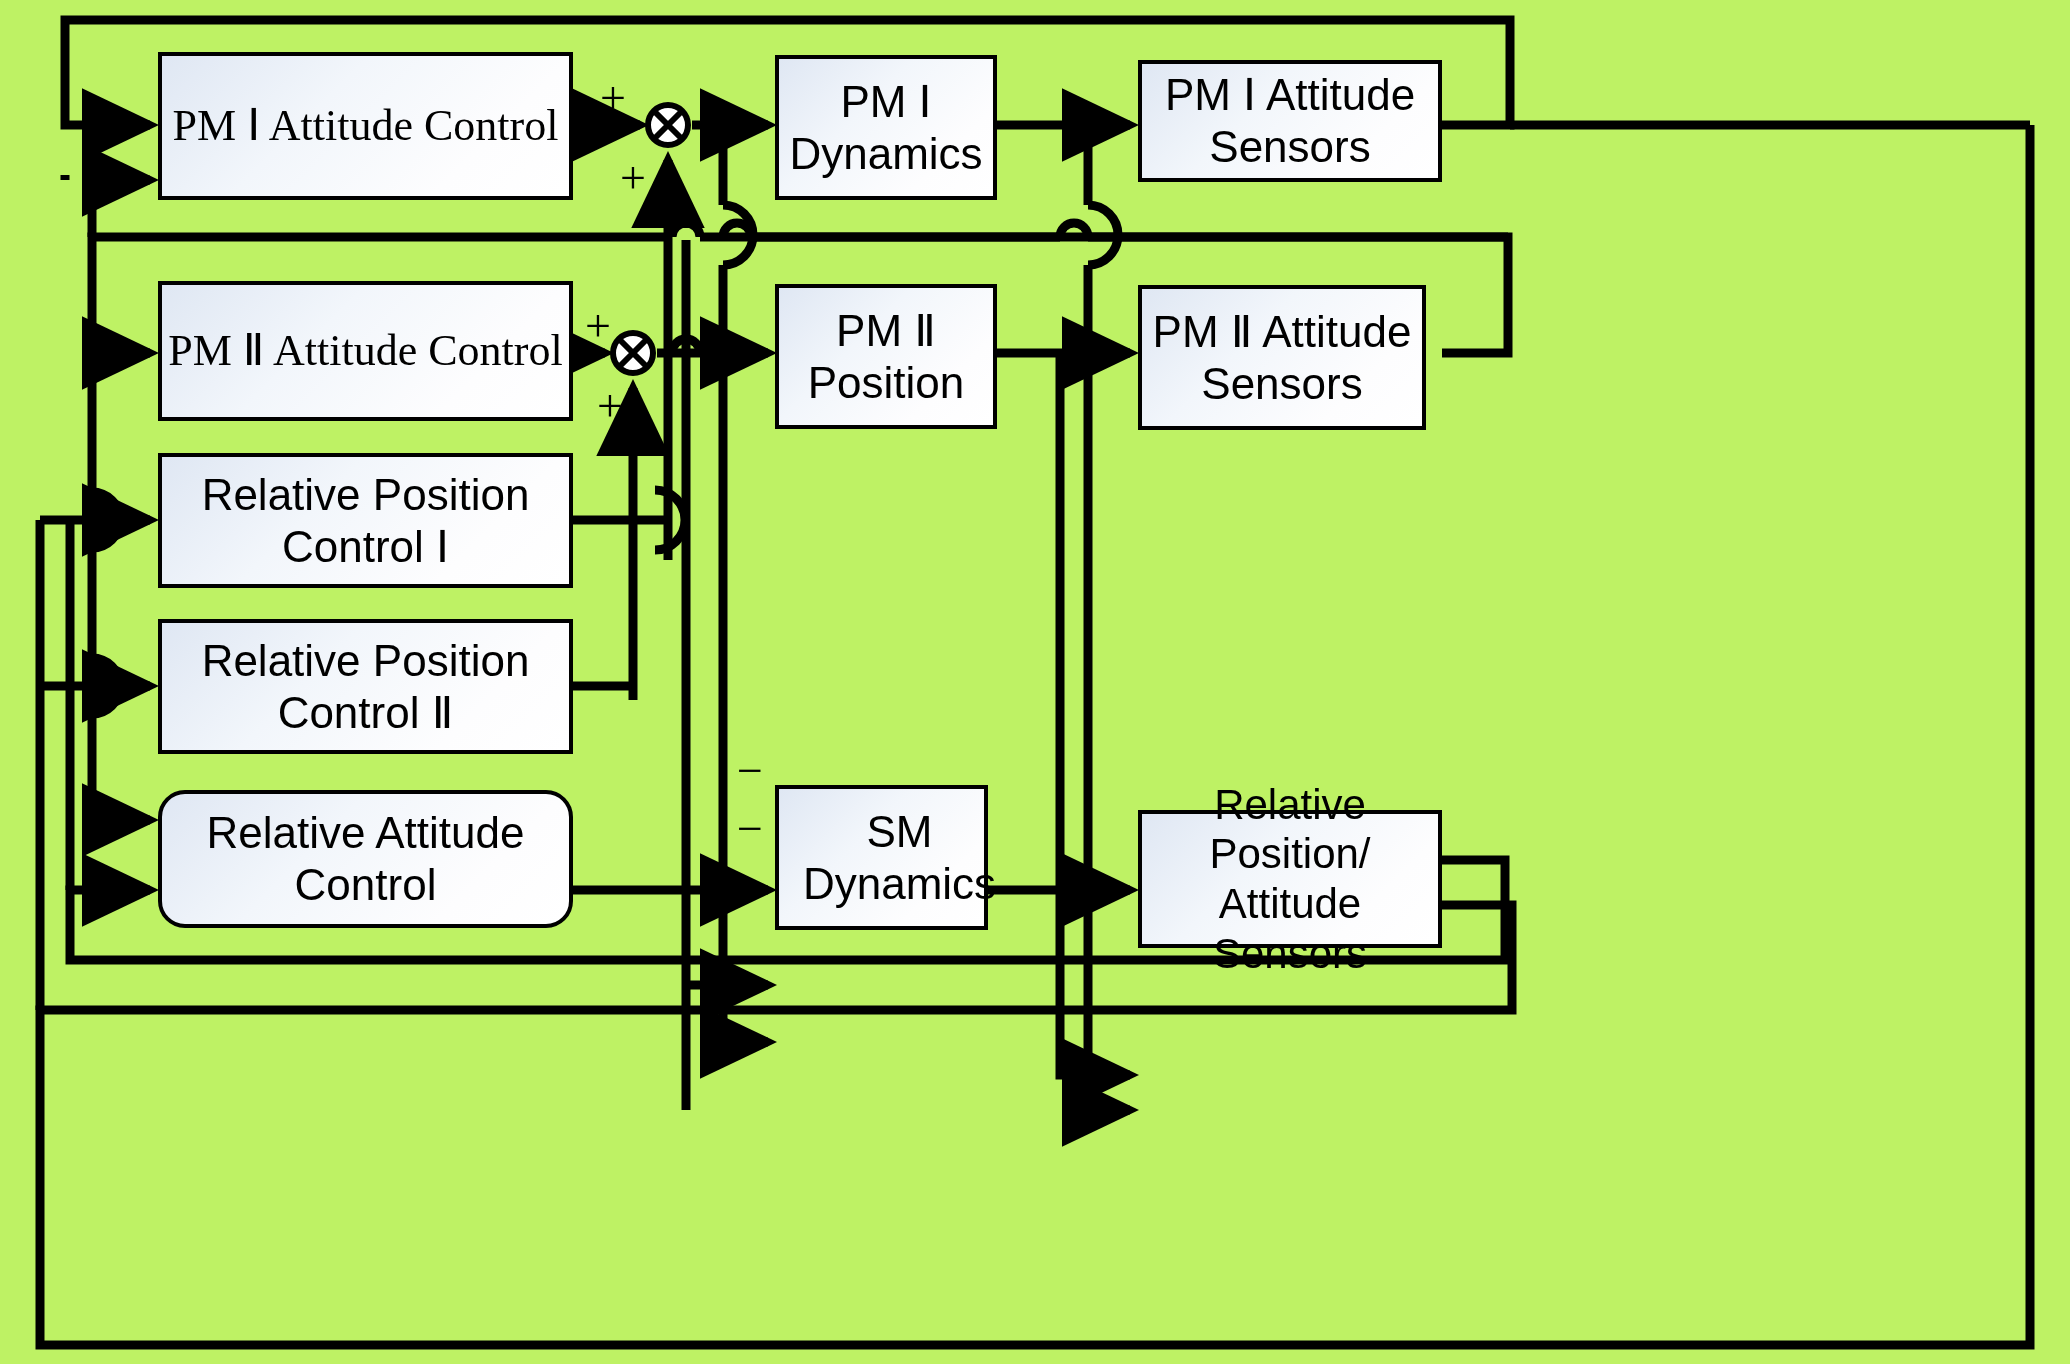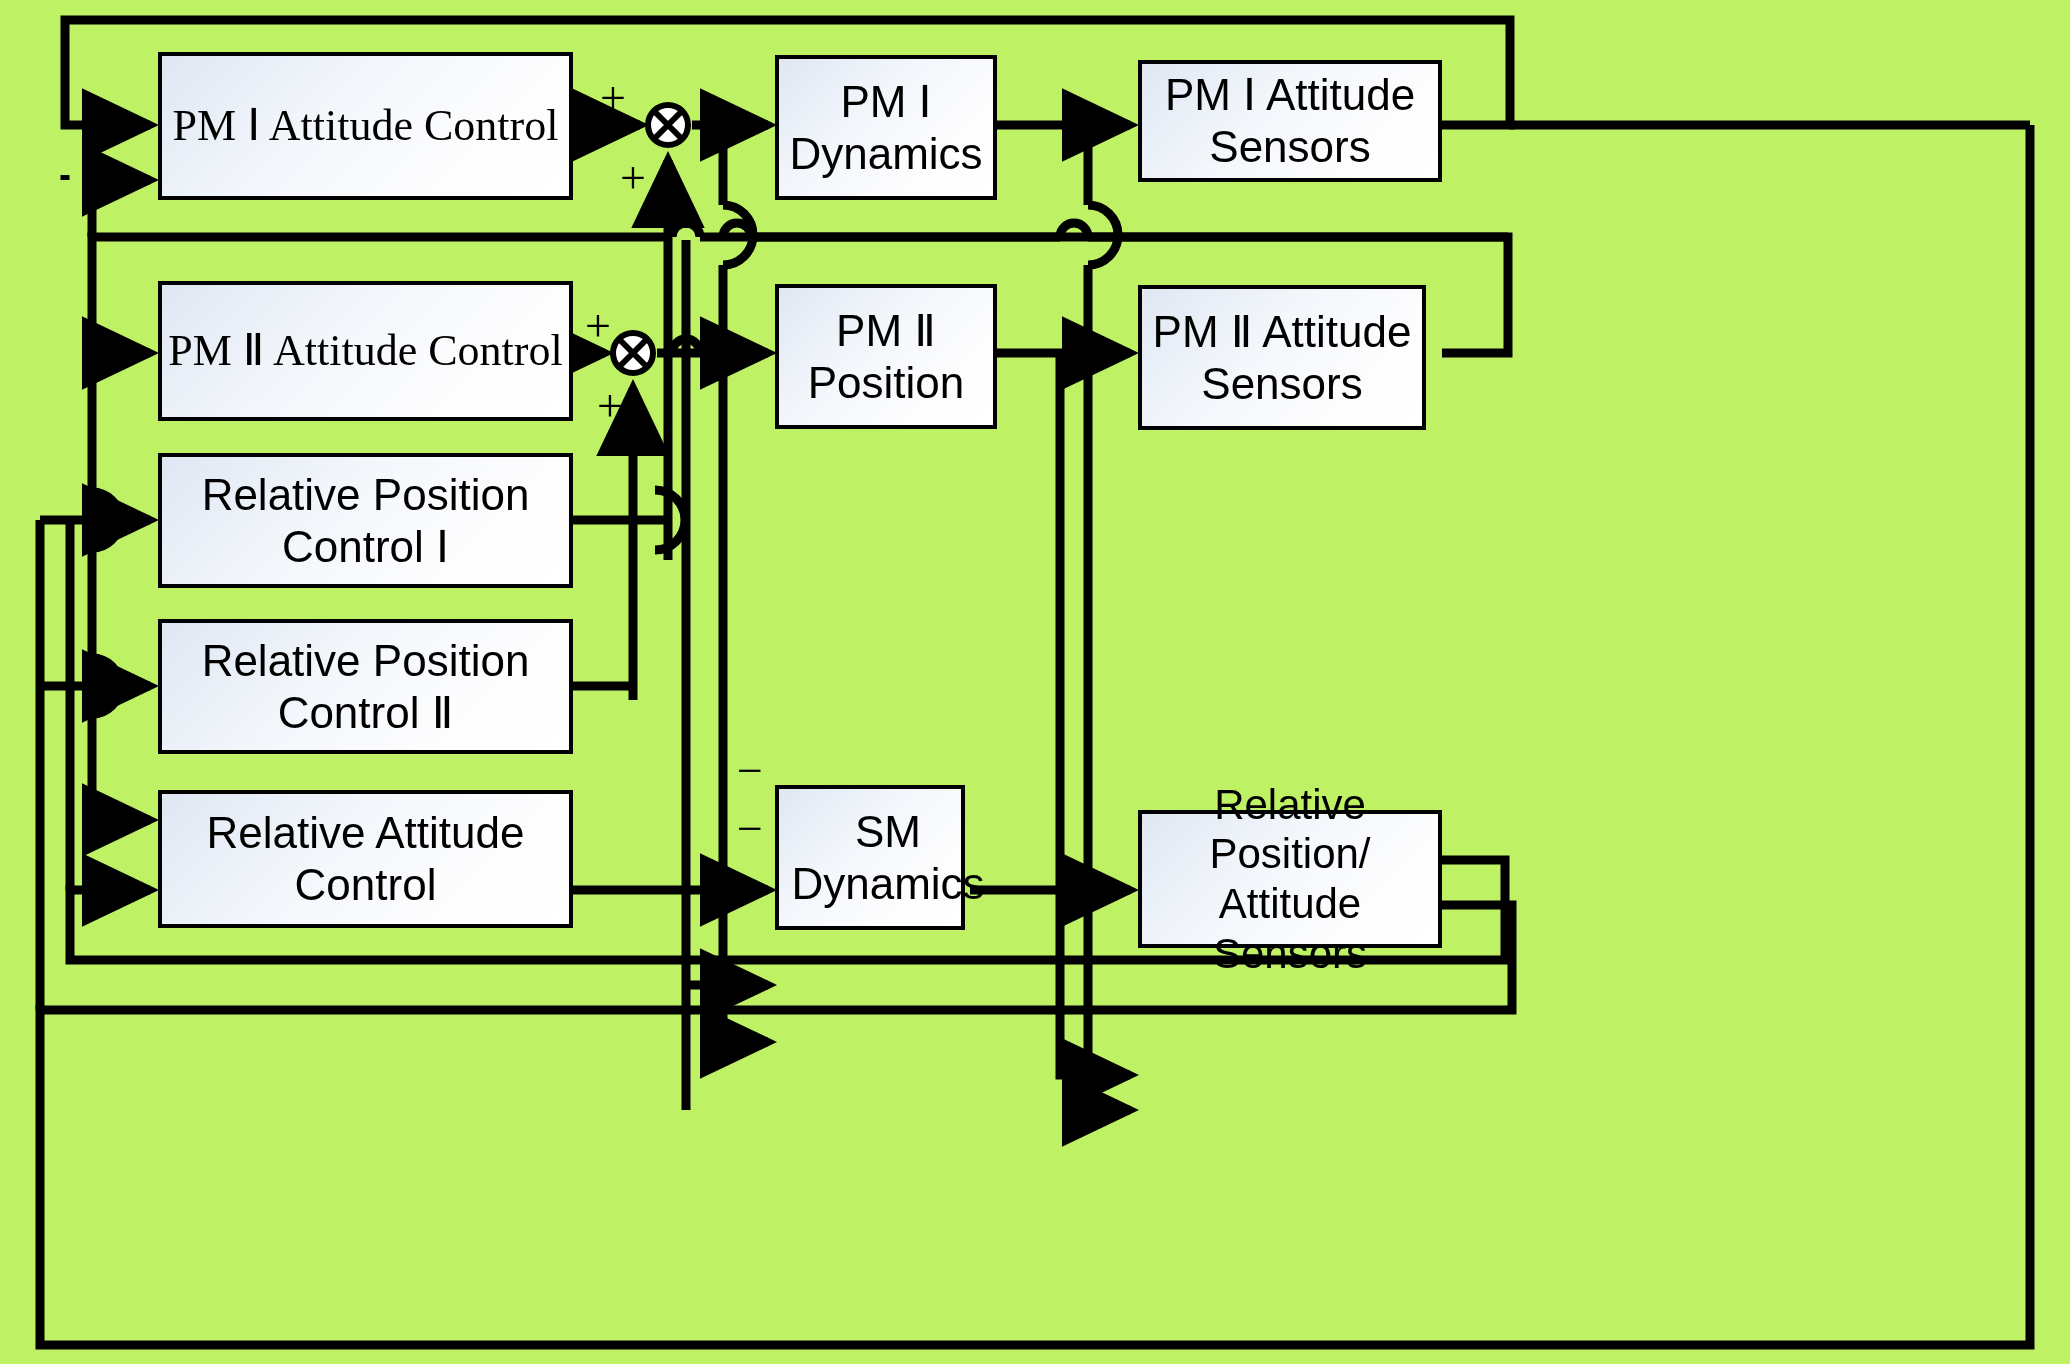--- a/index.html
+++ b/index.html
@@ -145,26 +145,26 @@
   <div class="blk sans" style="left:158px;top:453px;width:415px;height:135px;white-space:pre-line;">
     <span>Relative Position
 Control Ⅰ</span>
   </div>
 
   <div class="blk sans" style="left:158px;top:619px;width:415px;height:135px;white-space:pre-line;">
     <span>Relative Position
 Control Ⅱ</span>
   </div>
 
-  <div class="blk sans" style="left:158px;top:790px;width:415px;height:138px;white-space:pre-line;">
+  <div class="blk sans" style="left:158px;top:790px;width:415px;height:138px;white-space:pre-line;border-radius:27px;">
     <span>Relative Attitude
 Control</span>
   </div>
 
-  <div class="blk sans" style="left:775px;top:785px;width:190px;height:145px;white-space:pre-line;padding-left:36px;">
+  <div class="blk sans" style="left:775px;top:785px;width:213px;height:145px;white-space:pre-line;padding-left:36px;">
     <span>SM
 Dynamics</span>
   </div>
 
   <div class="blk sans" style="left:1138px;top:790px;width:304px;height:138px;white-space:pre-line;font-size:42px;margin-top:20px;">
     <span>Relative
 Position/
 Attitude Sensors</span>
   </div>
 

